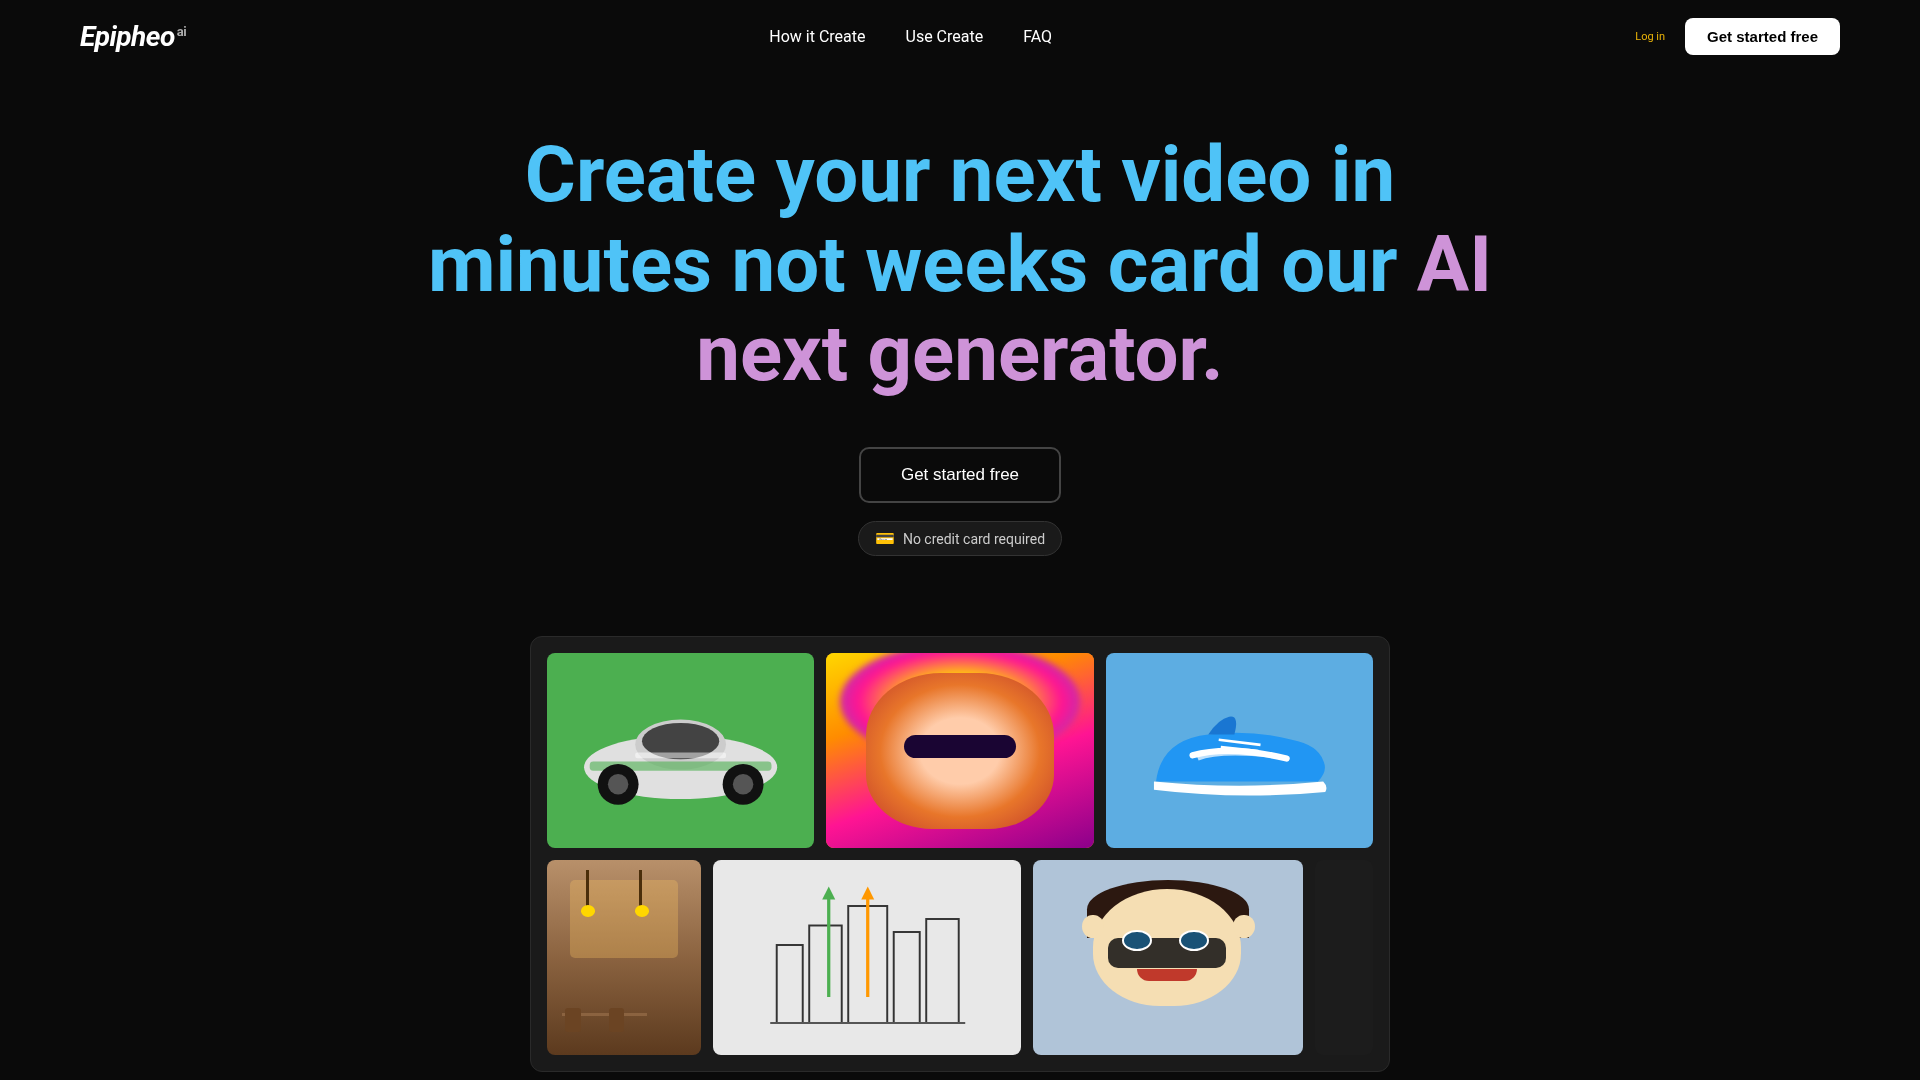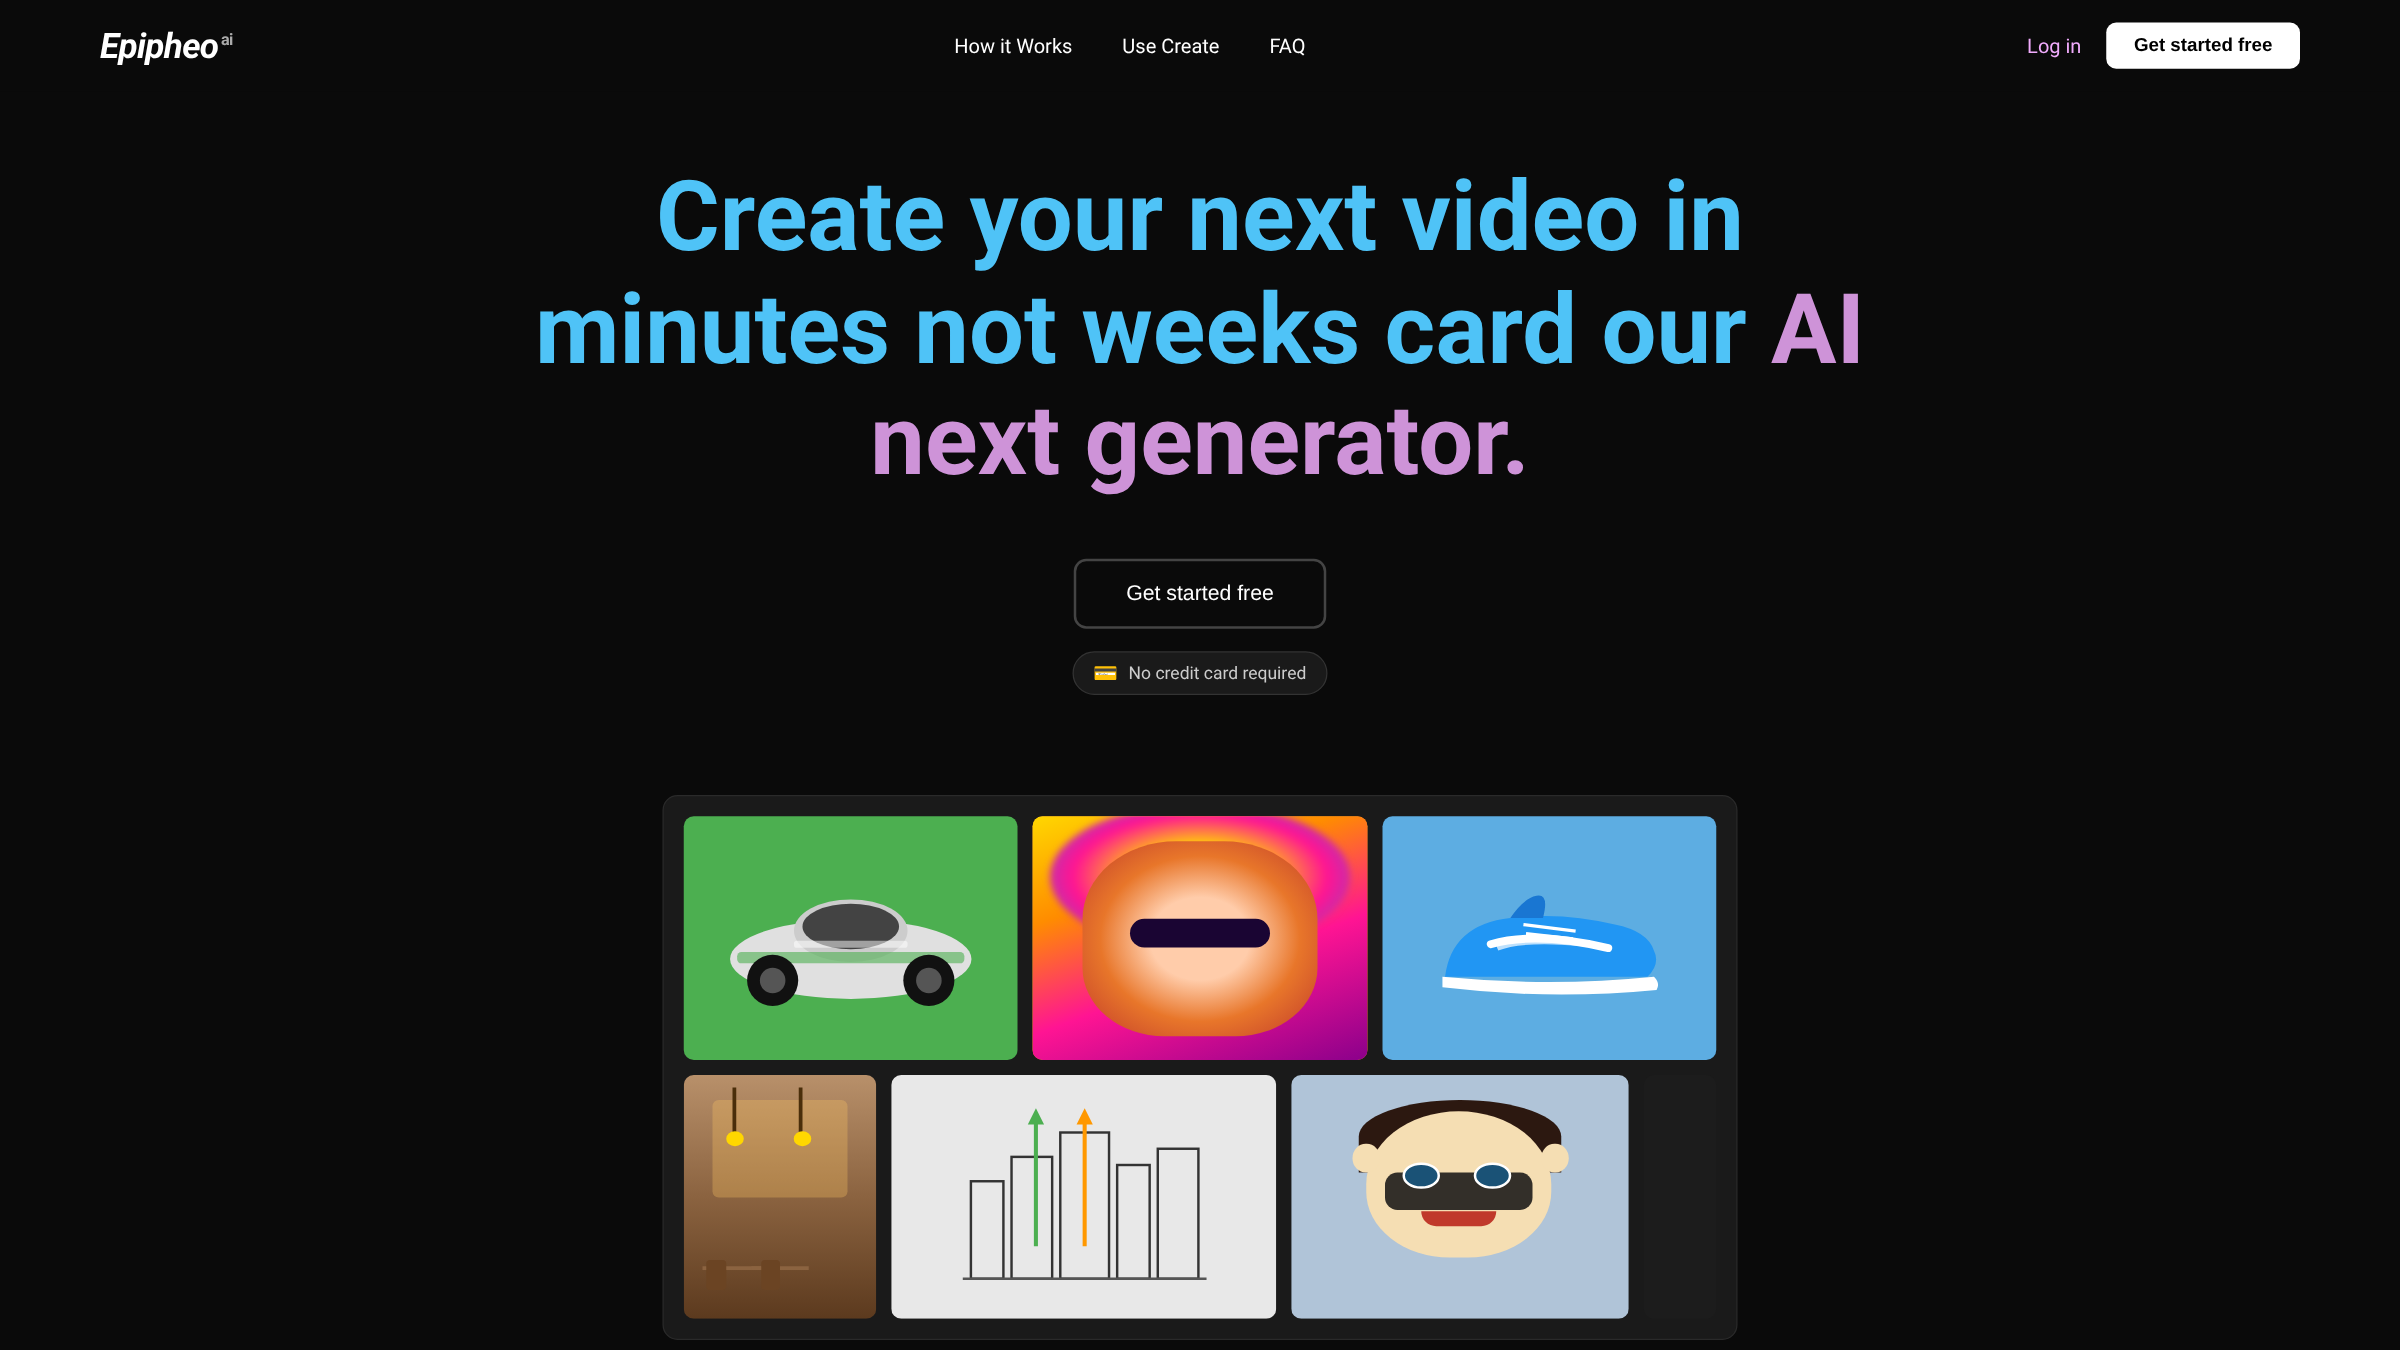--- a/index.html
+++ b/index.html
@@ -63,23 +63,23 @@
       font-weight: 400;
     }
 
     .nav-right {
       display: flex;
       align-items: center;
       gap: 20px;
     }
 
     .login-link {
-      color: #f0abfc;
+      color: #eab308;
       text-decoration: none;
-      font-size: 16px;
+      font-size: 11px;
     }
 
     .get-started-nav {
       background: #ffffff;
       color: #000000;
       border: none;
       padding: 10px 22px;
       border-radius: 8px;
       font-size: 15px;
       font-weight: 600;
@@ -279,21 +279,21 @@
 <body>
 
 <nav>
   <div class="logo-area">
     <span class="logo-text">
       <em>Epipheo</em><span class="logo-ai">ai</span>
     </span>
   </div>
 
   <ul class="nav-links">
-    <li><a href="#">How it Works</a></li>
+    <li><a href="#">How it Create</a></li>
     <li><a href="#">Use Create</a></li>
     <li><a href="#">FAQ</a></li>
   </ul>
 
   <div class="nav-right">
     <a href="#" class="login-link">Log in</a>
     <button class="get-started-nav">Get started free</button>
   </div>
 </nav>
 

